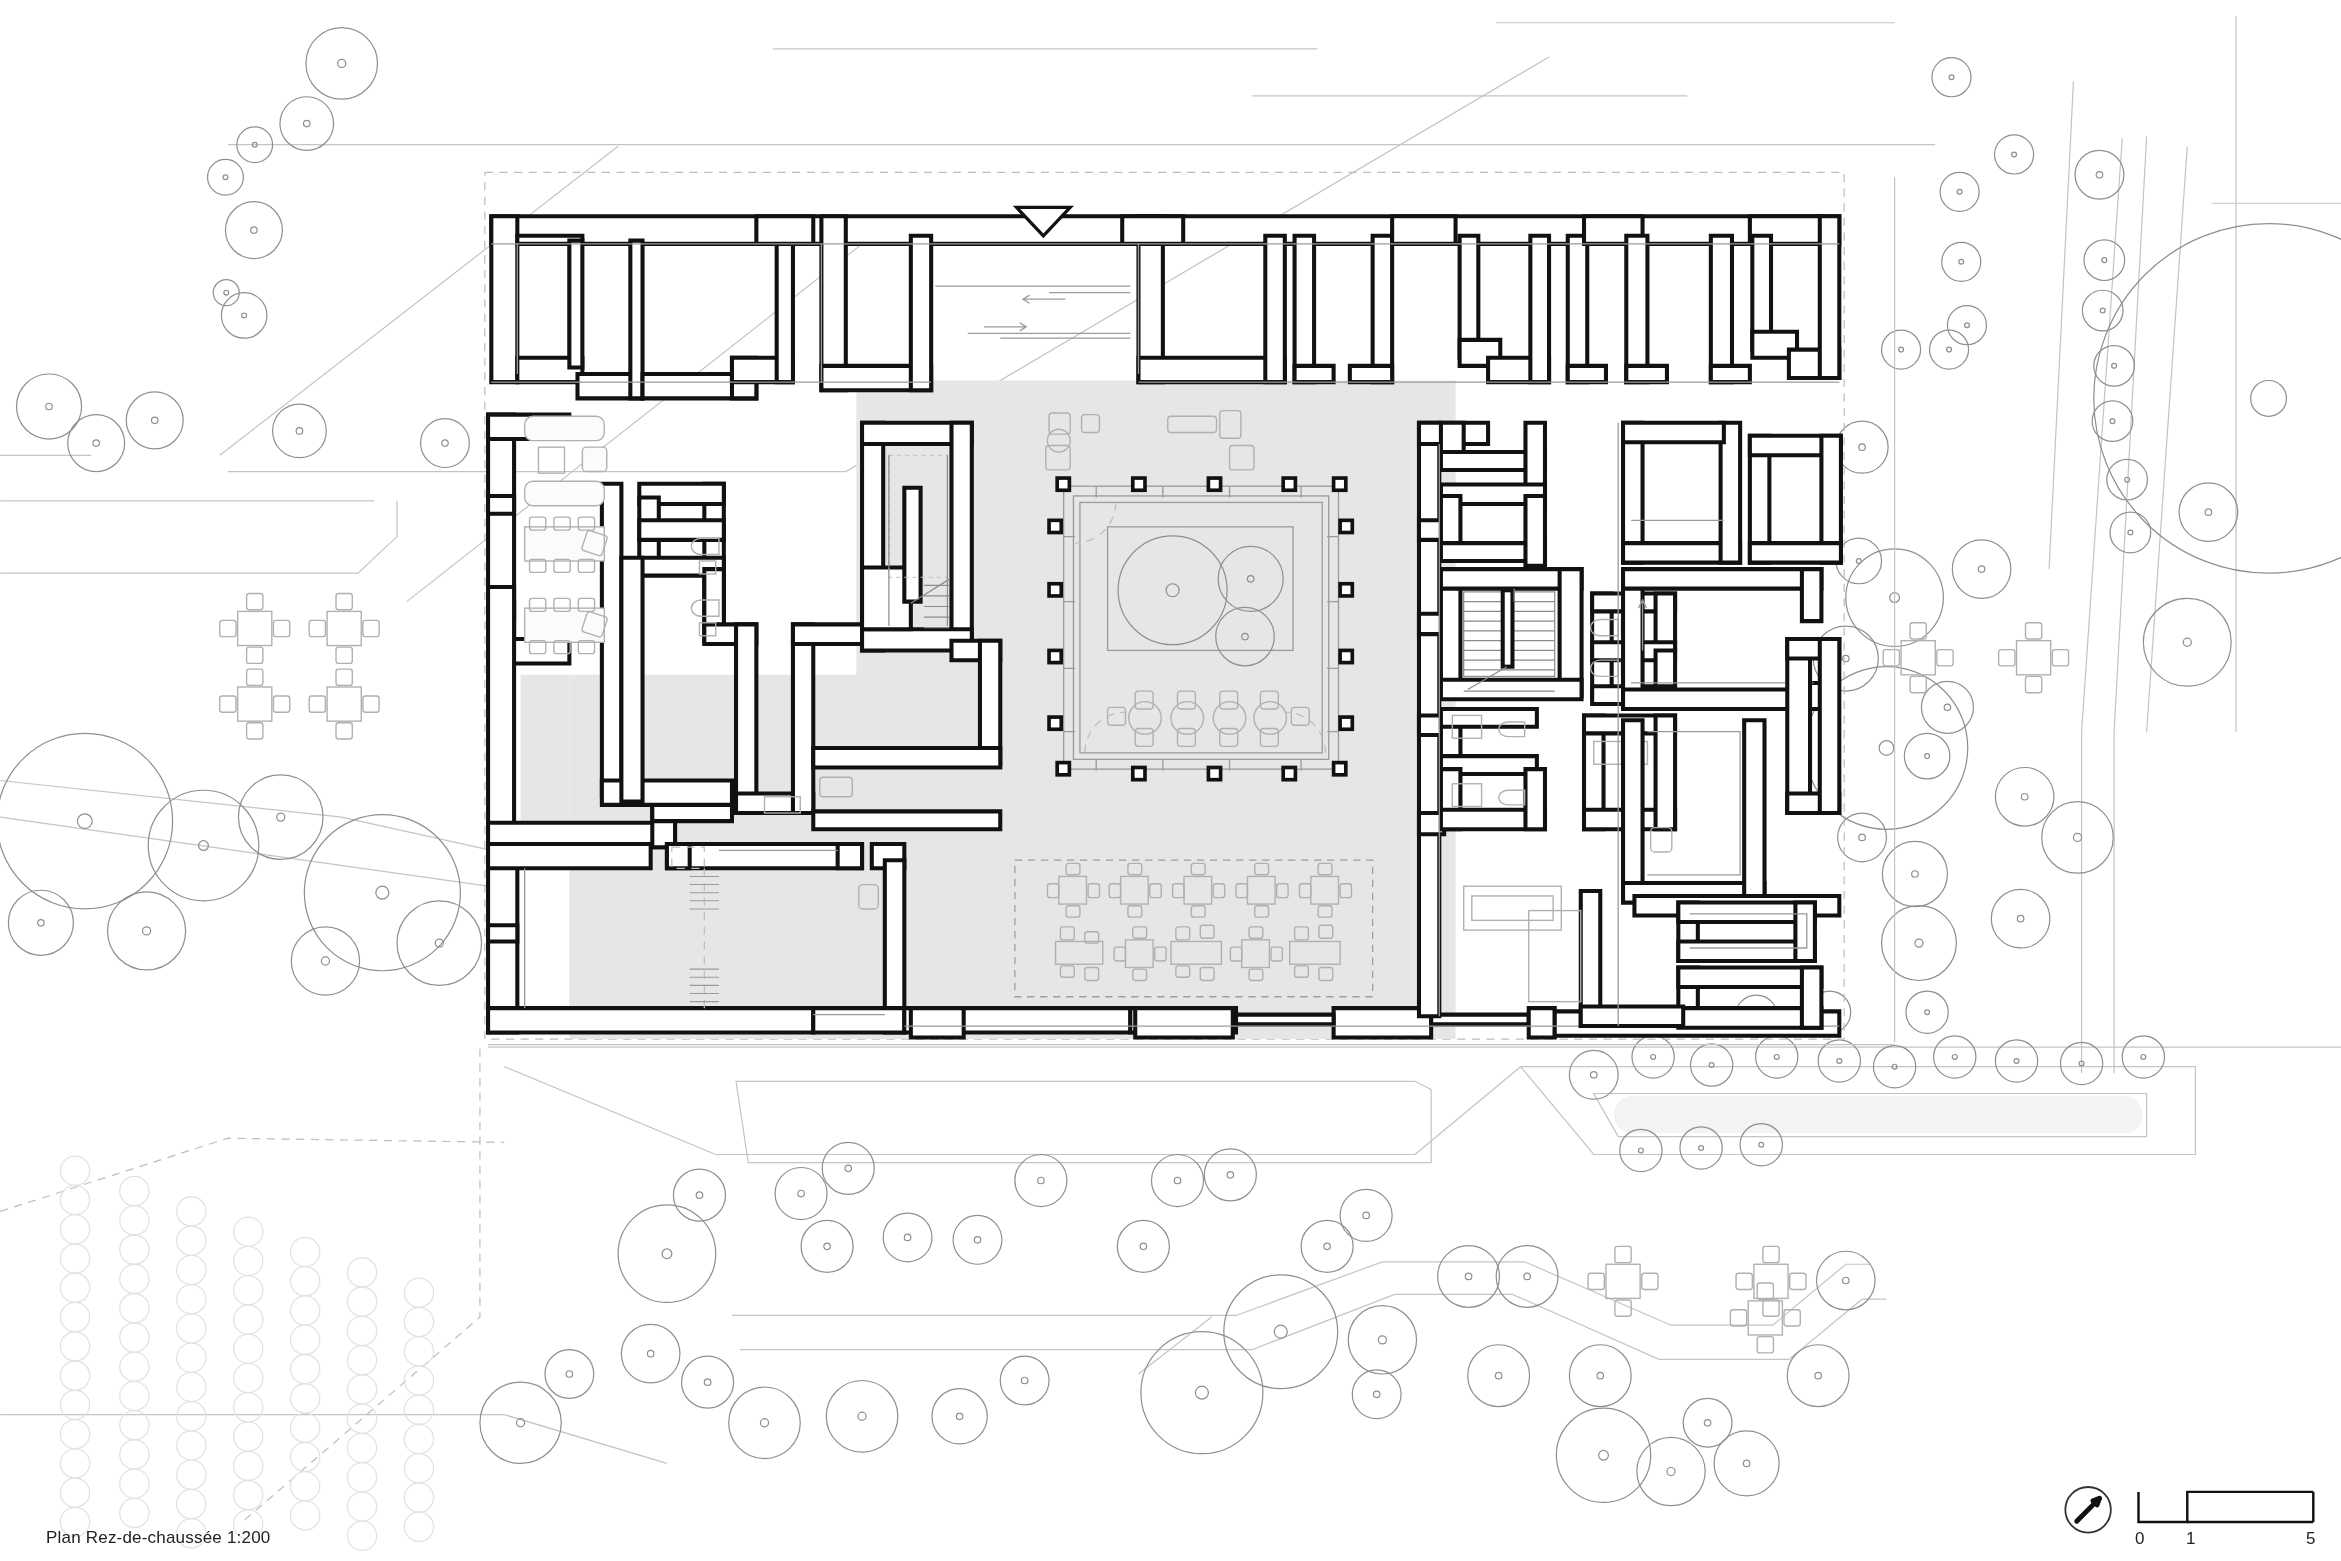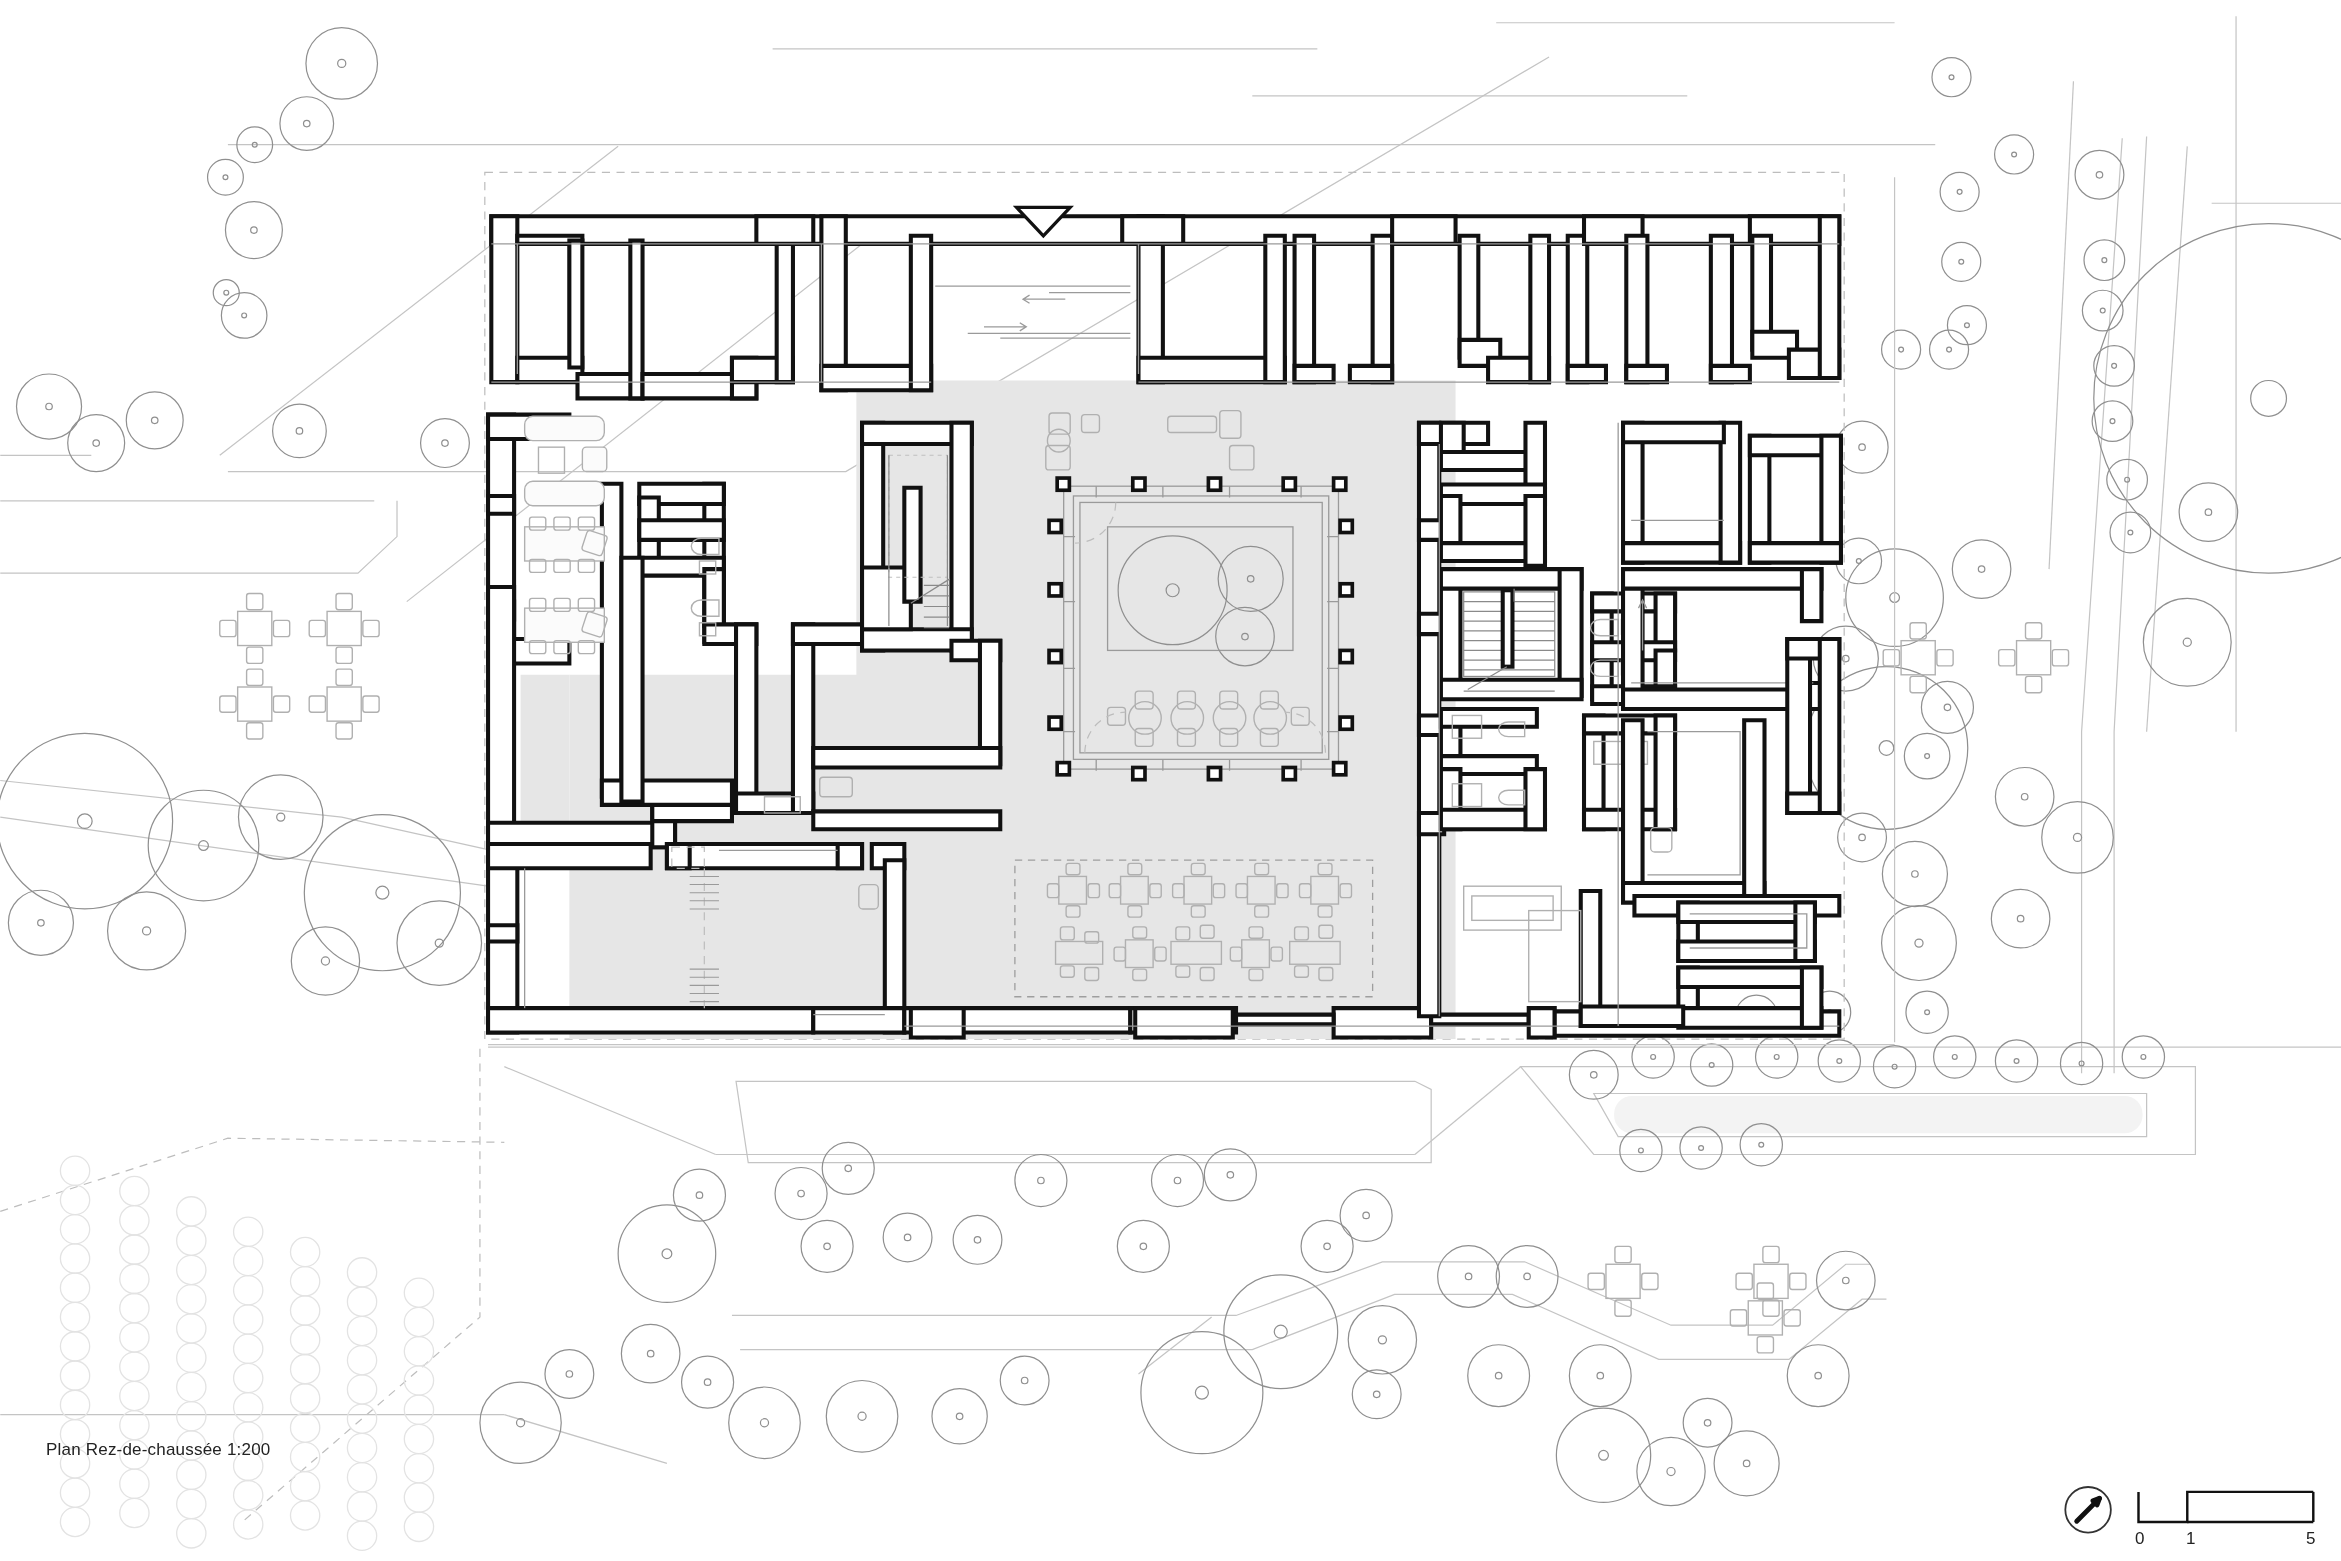--- a/index.html
+++ b/index.html
@@ -29,21 +29,21 @@
   .arrowline     {fill:none;stroke:#9a9a9a;stroke-width:1.6;}
   .stair         {fill:none;stroke:#8a8a8a;stroke-width:1.5;}
   .stair-d       {fill:none;stroke:#c0c0c0;stroke-width:1.4;stroke-dasharray:5 5;}
   .marker        {fill:#ffffff;stroke:#111111;stroke-width:4;}
   .scalebar      {fill:none;stroke:#111111;stroke-width:3;}
   .northring     {fill:none;stroke:#333333;stroke-width:2.2;}
   .northneedle   {fill:none;stroke:#111111;stroke-width:6;stroke-linecap:round;}
 
   
   #caption{
-    position:absolute;left:46px;top:1440px;
+    position:absolute;left:46px;top:1528px;
     font-size:17px;letter-spacing:0.2px;color:#222;white-space:nowrap;
   }
   .sclab{
     position:absolute;font-size:17px;color:#222;
   }
   #sc0{left:2135px;top:1529px;}
   #sc1{left:2186px;top:1529px;}
   #sc5{left:2306px;top:1529px;}
 </style>
 </head>

